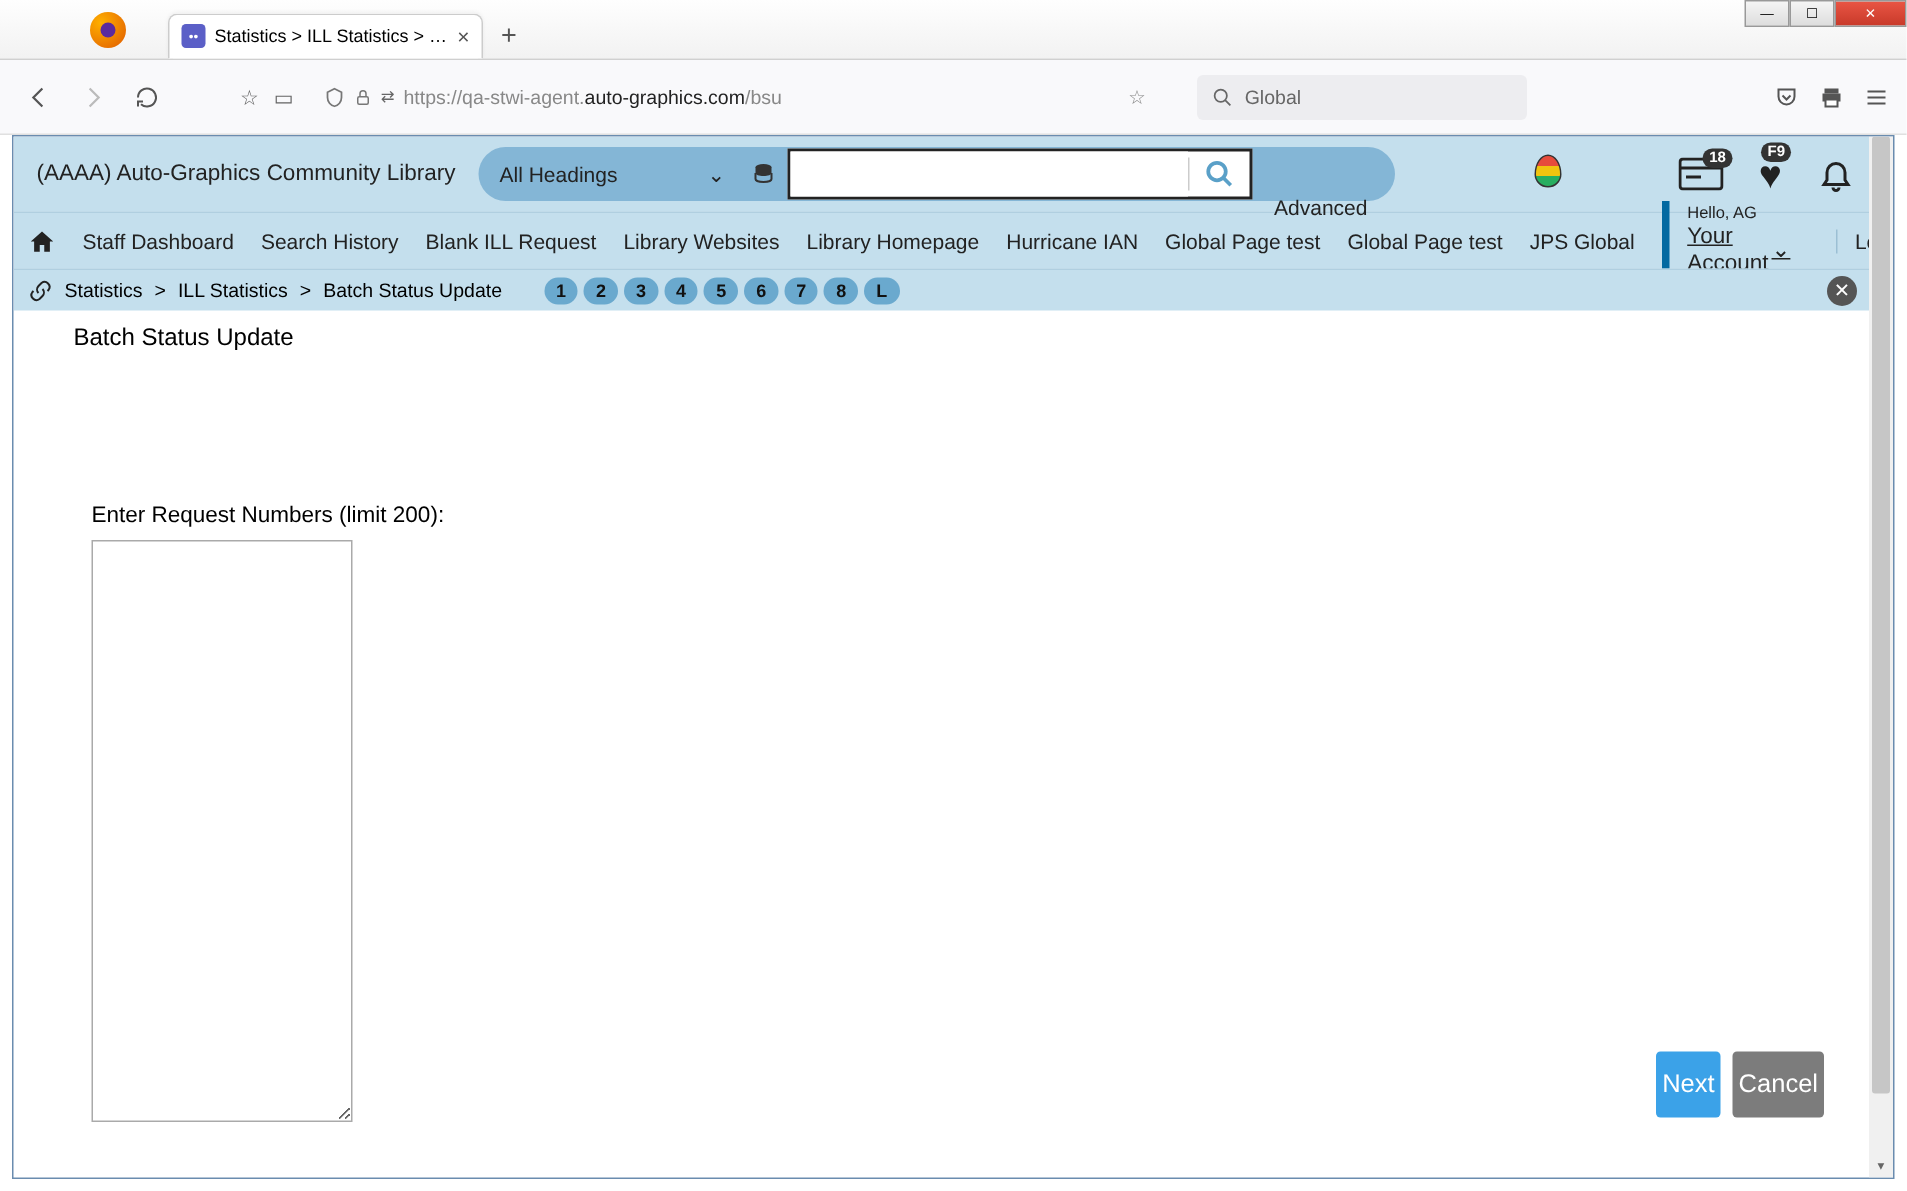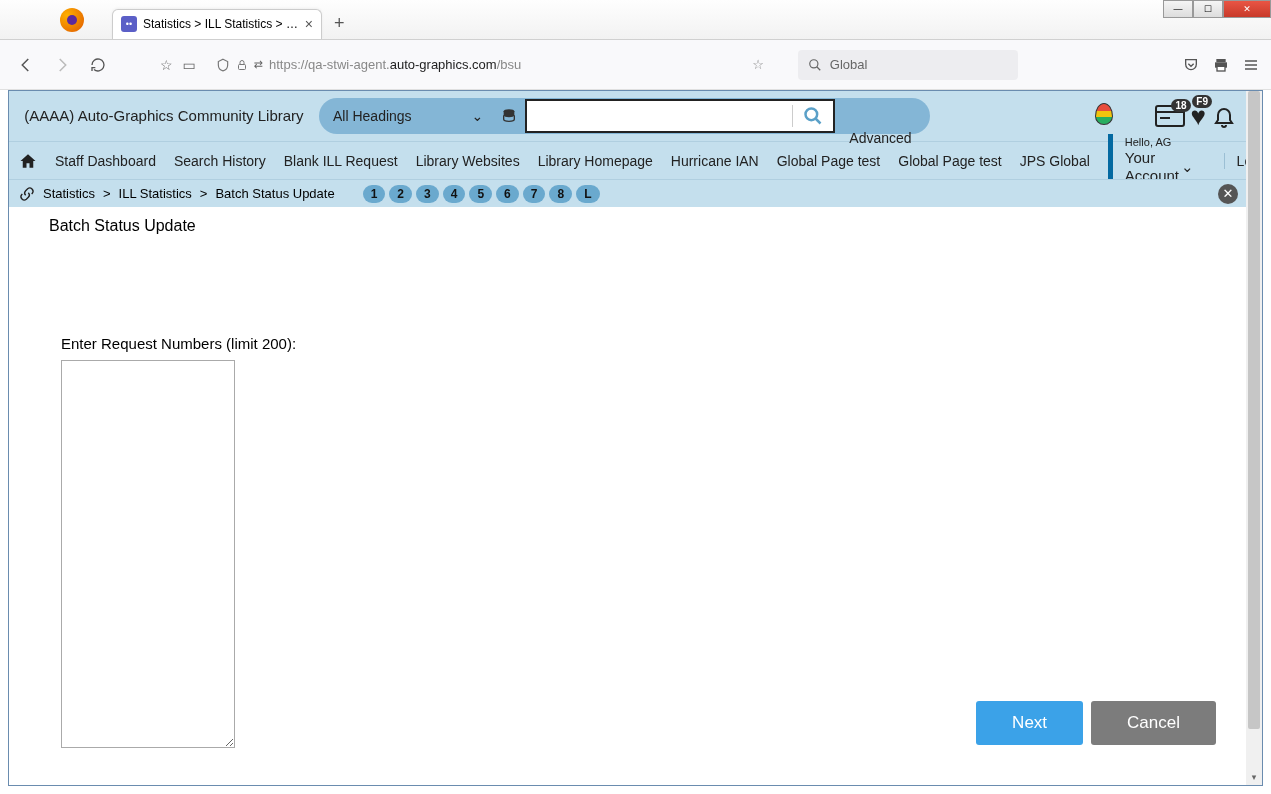--- a/index.html
+++ b/index.html
@@ -47,53 +47,53 @@
 .lib-name { font-size:15px; color:#222; width:290px; line-height:1.2;text-align:center; }
 .search-group { display:flex; align-items:center; background:#84b6d6; border-radius:20px; height:36px; padding:0 4px 0 14px; }
 .dropdown { display:flex; align-items:center; gap:60px; color:#222; font-size:14px; padding-right:10px; cursor:pointer; }
 .db-icon { margin:0 8px; color:#333; font-size:16px; }
 .search-input-wrap { background:#fff; border:2px solid #222; width:310px; height:34px; display:flex; align-items:center; }
 .search-input-wrap input { border:none; outline:none; flex:1; height:100%; padding:0 8px; font-size:14px; }
 .search-input-wrap .divider { width:1px; height:22px; background:#ccc; }
 .search-input-wrap .mag { width:40px; display:flex; align-items:center; justify-content:center; color:#5aa0c8; font-size:18px; cursor:pointer; font-weight:bold; }
 .adv { padding:0 14px; color:#222; font-size:14px; cursor:pointer;margin-top:44px; }
 
-.header-right { margin-left:auto; display:flex; align-items:center; gap:6px; }
+.header-right { margin-left:auto; display:flex; align-items:center; gap:24px; }
 .balloon { width:20px; height:26px; position:relative; cursor:pointer; }
 .balloon::before { content:""; position:absolute; top:0; left:2px; width:16px; height:20px; border-radius:50% 50% 50% 50% / 60% 60% 40% 40%; background:linear-gradient(#e74c3c 33%,#f1c40f 33% 66%,#27ae60 66%); border:1px solid #333; }
 .card-badge { position:relative; font-size:26px; color:#222; cursor:pointer; }
 .badge { position:absolute; top:-6px; right:-6px; background:#333; color:#fff; border-radius:8px; font-size:10px; padding:1px 4px; font-weight:bold; }
 .heart { position:relative; font-size:26px; color:#222; cursor:pointer; }
 .bell { font-size:24px; color:#222; cursor:pointer; }
 
 
 .nav-row { background:#c4dfed; height:38px; border-top:1px solid #b0cfe0; display:flex; align-items:center; padding:0 10px; gap:18px; font-size:14px; color:#222; }
 .nav-row .home { font-size:16px; cursor:pointer; }
 .nav-link { cursor:pointer; white-space:nowrap; }
 .account-block { margin-left:auto; border-left:5px solid #0369a1; padding:2px 12px; line-height:1.2; cursor:pointer; }
 .account-block .hello { font-size:11px; }
-.account-block .acct { font-size:15px; display:flex; align-items:center; gap:2px; }
+.account-block .acct { font-size:15px; display:flex; align-items:center; gap:2px;text-decoration:underline; }
 .logout { border-left:1px solid #9bbfd4; padding:0 12px; cursor:pointer; }
 
 
 .bc-bar { background:#c4dfed; height:28px; display:flex; align-items:center; padding:0 10px; gap:8px; font-size:13px; border-top:1px solid #b0cfe0; position:relative; }
 .bc-link { cursor:pointer; }
 .bc-sep { }
 .pill { background:#6aa9ce; border-radius:10px; min-width:22px; height:18px; display:flex; align-items:center; justify-content:center; font-size:12px; font-weight:bold; color:#111; padding:0 8px; cursor:pointer; }
 .pills { display:flex; gap:4px; margin-left:20px; }
 .close-x { position:absolute; right:8px; width:20px; height:20px; border-radius:50%; background:#555; color:#fff; display:flex; align-items:center; justify-content:center; font-size:13px; cursor:pointer; }
 
 
 .main { padding:10px 30px; }
 .page-title { font-size:16px; margin-left:10px; margin-bottom:100px; }
 .label { font-size:15px; margin-left:22px; margin-bottom:8px; }
 .textarea { margin-left:22px; width:174px; height:388px; border:1px solid #aaa; resize:both; padding:4px; font-size:13px; font-family:inherit; }
 
 .action-row { position:absolute; right:30px; bottom:40px; display:flex; gap:8px; }
-.btn { height:44px; padding:0 36px; border:none; border-radius:3px; font-size:17px; cursor:pointer; color:#fff; }
+.btn { height:44px; padding:0 4px; border:none; border-radius:3px; font-size:17px; cursor:pointer; color:#fff; }
 .btn.next { background:#3ba2e8; }
 .btn.cancel { background:#7c7c7c; }
 
 svg { display:block; }
 </style>
 </head>
 <body>
 
 <div class="window-chrome">
   <div class="ff-icon"></div>

